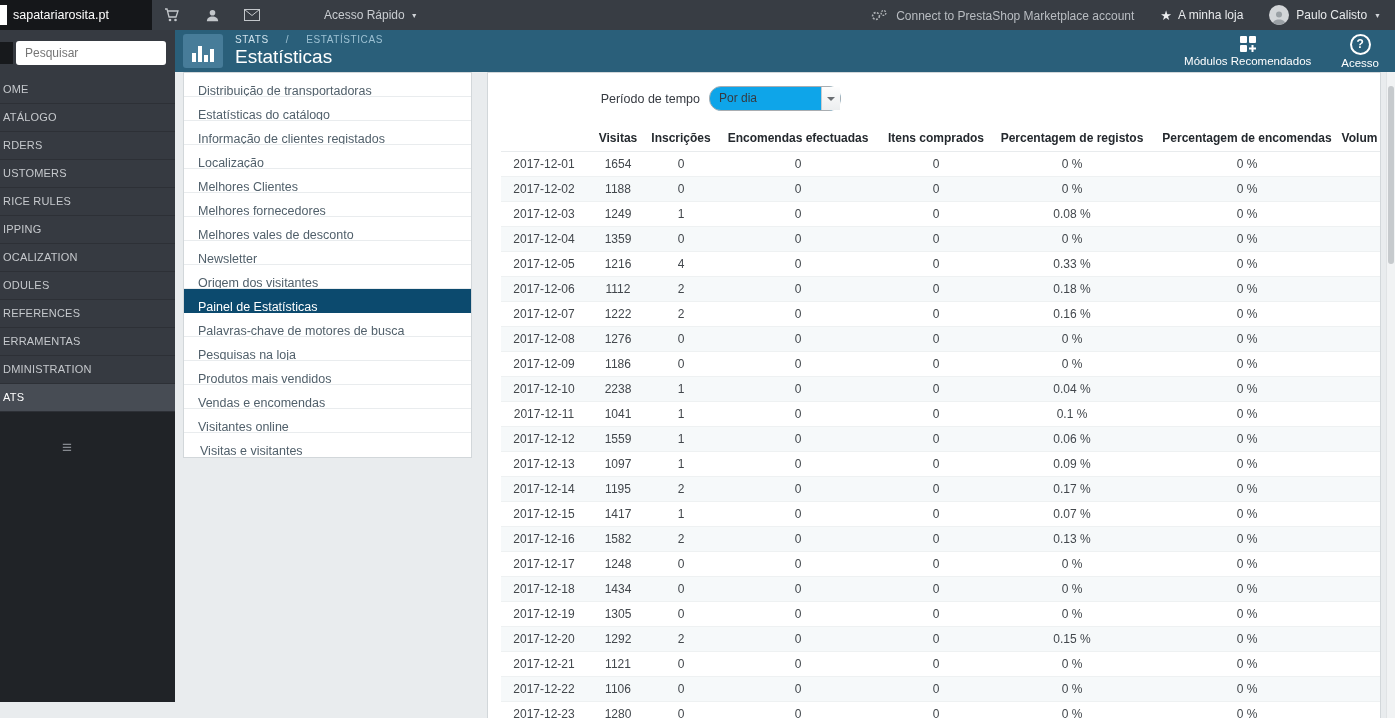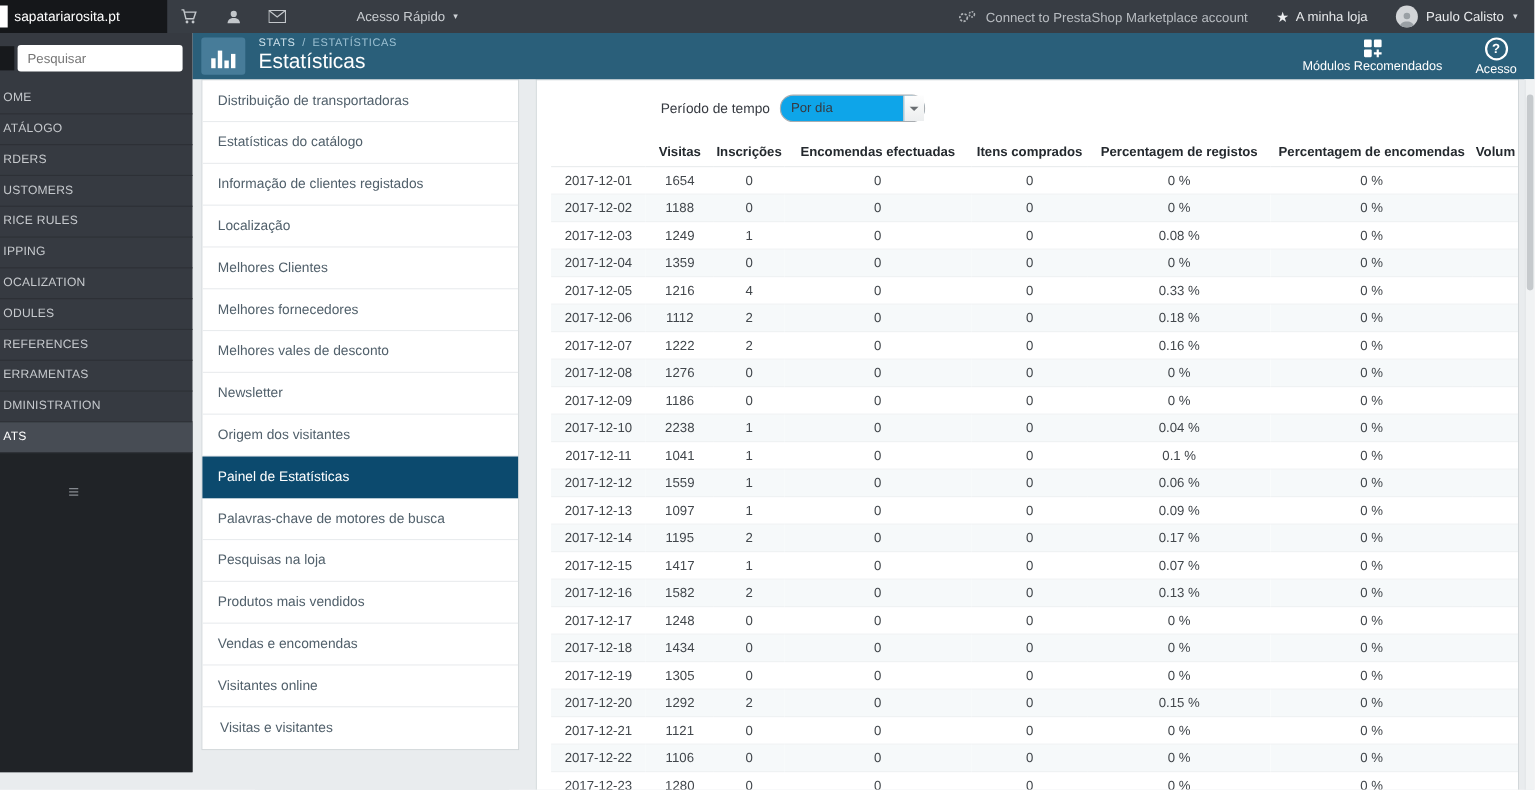--- a/index.html
+++ b/index.html
@@ -30,30 +30,30 @@
   .side-item.active { background:#474c54; color:#ffffff; }
   .sidebar-footer { flex:1; background:#202327; }
   .collapse-btn { margin:26px 0 0 52px; color:#85898f; font-size:17px; width:30px; text-align:center; cursor:pointer; }
 
   
   .page-header { position:absolute; left:175px; top:30px; right:0; height:42px; background:#2a5f7a; color:#fff; z-index:4; }
   .header-inner { display:flex; align-items:center; height:100%; padding-left:8px; }
   .stats-chip { width:40px; height:34px; background:#477c99; border-radius:3px; display:flex; align-items:flex-end; justify-content:center; gap:2px; padding:6px 8px; flex:none; }
   .stats-chip i { display:block; width:4px; background:#fff; }
   .crumbs-block { margin-left:12px; display:flex; flex-direction:column; justify-content:center; }
-  .crumb-line { font-size:10px; letter-spacing:.6px; color:#cfe2ec; display:flex; gap:6px; }
+  .crumb-line { font-size:10px; letter-spacing:.6px; color:#cfe2ec; display:flex; gap:17px; }
   .crumb-current { color:#9cc0d2; }
   .page-title { font-size:19px; font-weight:400; color:#fff; margin-top:1px; }
   .header-actions { margin-left:auto; display:flex; gap:30px; padding-right:16px; align-items:center; height:100%; }
   .header-action { display:flex; flex-direction:column; align-items:center; gap:2px; font-size:11.5px; color:#fff; cursor:pointer; }
   .help-circle { width:21px; height:21px; border:2px solid #fff; border-radius:50%; font-size:12px; font-weight:bold; display:flex; align-items:center; justify-content:center; line-height:1; }
 
   
   .stats-nav { position:absolute; left:183px; top:72px; width:289px; background:#fff; border:1px solid #d2d7da; z-index:3; }
-  .nav-item { height:38px; line-height:37px; padding-left:14px; font-size:12.5px; color:#51606b; border-bottom:1px solid #e9ecee; cursor:pointer; white-space:nowrap; overflow:hidden; }
+  .nav-item { height:24px; line-height:37px; padding-left:14px; font-size:12.5px; color:#51606b; border-bottom:1px solid #e9ecee; cursor:pointer; white-space:nowrap; overflow:hidden; }
   .nav-item:last-child { border-bottom:none;padding-left:16px; }
   .nav-item.active { color:#ffffff; border-bottom-color:transparent; }
 
   
   .main-panel { position:absolute; left:487px; top:72px; width:894px; height:646px; background:#fff; border:1px solid #d2d7da; border-bottom:none; overflow:hidden; z-index:3; }
   .period-row { display:flex; align-items:center; margin-top:13px; }
   .period-label { width:221px; text-align:right; padding-right:9px; font-size:12.5px; color:#363a41; }
   .pselect { position:relative; width:132px; height:25px; border:1px solid #a9adb1; border-radius:12px; background:#0ea5e9; font-size:12px; color:#363a41; line-height:23px; padding:0 26px 0 9px; cursor:pointer; }
   .pselect-arrow { position:absolute; right:0; top:0; bottom:0; width:19px; border-left:1px solid #c8cbce; background:linear-gradient(#fdfdfd,#eceeef); display:flex; align-items:center; justify-content:center; }
   .pselect-arrow::after { content:""; border:4px solid transparent; border-top-color:#6a6e72; margin-top:4px; }

